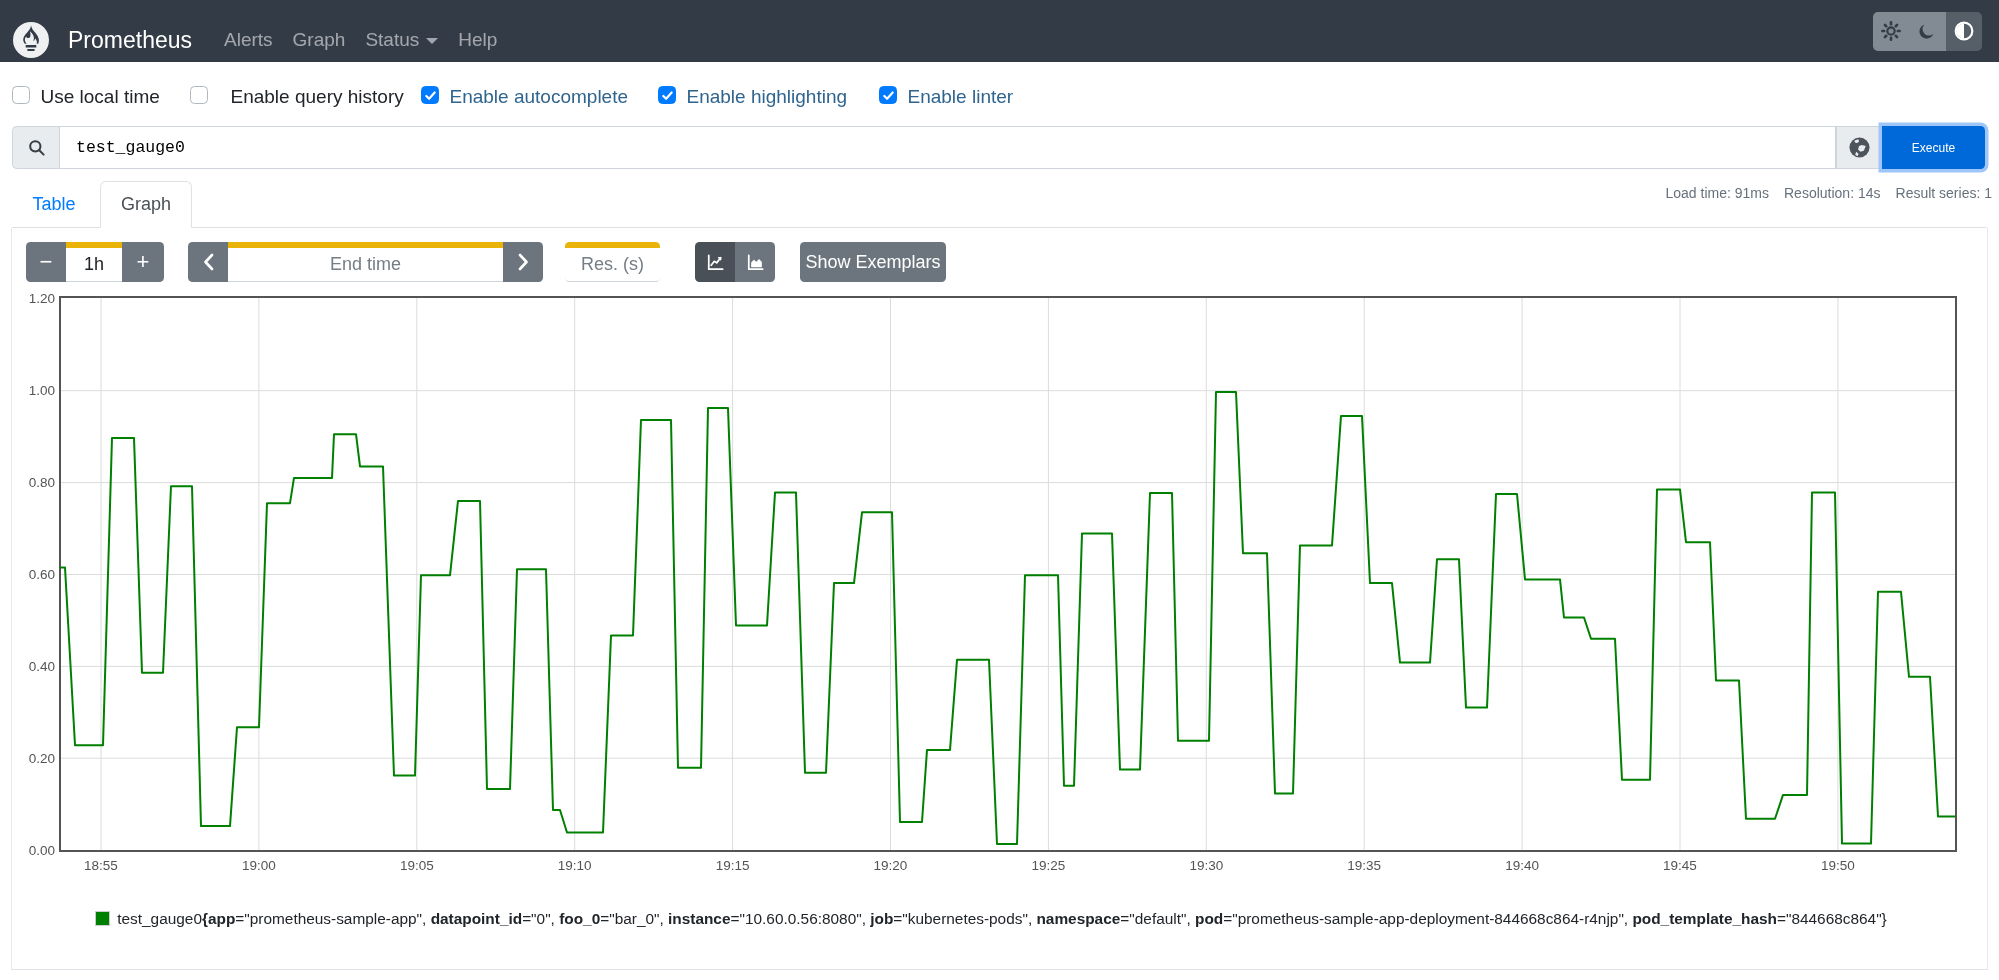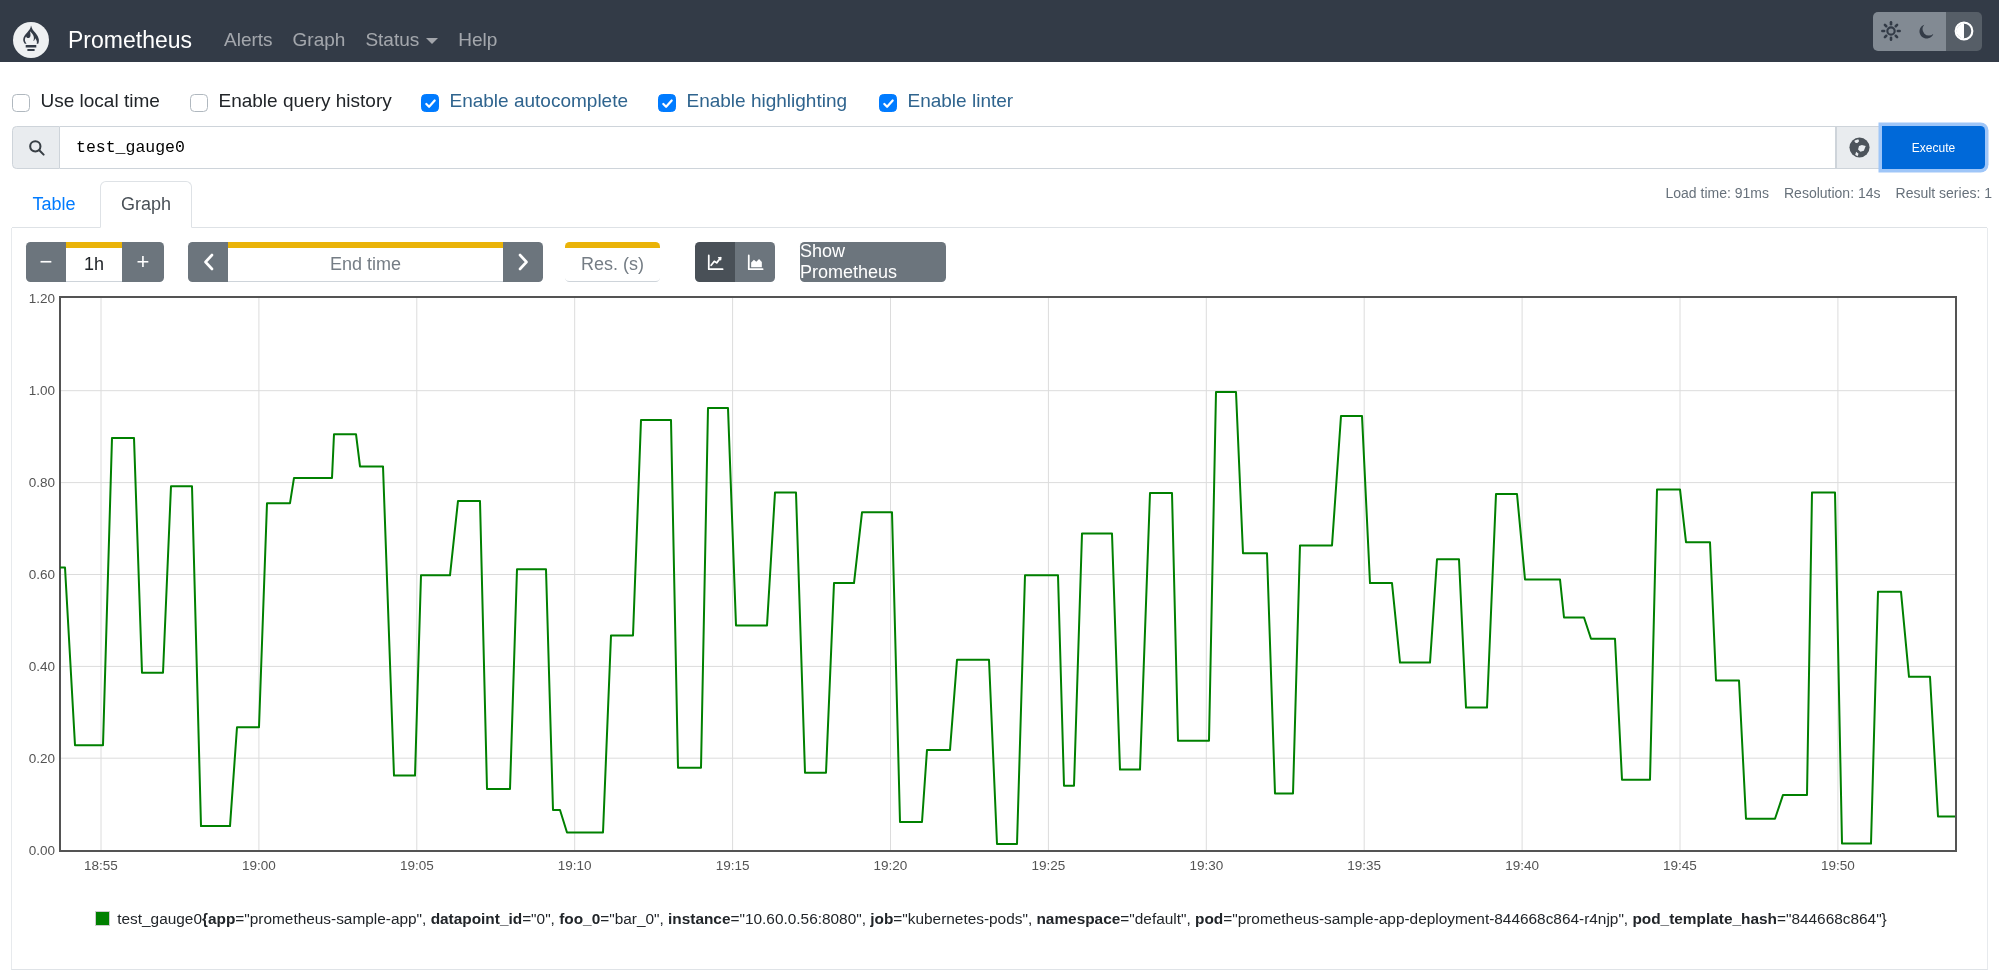--- a/index.html
+++ b/index.html
@@ -8,22 +8,22 @@
 .brand{display:flex;align-items:center;color:#fff;font-size:23px;}
 .brand .logo{width:36px;height:36px;margin-right:19px;}
 .nav{display:flex;align-items:center;margin-left:20px;}
 .nav a{color:rgba(255,255,255,0.55);font-size:19px;text-decoration:none;padding:0 10px;}
 .caret{display:inline-block;width:0;height:0;border-left:6px solid transparent;border-right:6px solid transparent;border-top:6px solid rgba(255,255,255,0.55);margin-left:7px;vertical-align:middle;}
 .themegrp{position:absolute;right:17px;top:11.5px;display:flex;height:39px;border-radius:5px;overflow:hidden;}
 .themegrp .tbtn{width:36.5px;height:39px;display:flex;align-items:center;justify-content:center;background:#828a93;}
 .themegrp .tbtn.active{background:#565e67;}
 
 .checkrow{position:absolute;left:0;top:74px;height:38px;}
-.fc1{left:12px;}.fc2{left:190px;}.fc3{left:421px;}.fc4{left:658px;}.fc5{left:879px;}
-.fcheck{position:absolute;top:0;height:38px;display:flex;align-items:flex-end;}
+.fc1{left:12px;}.fc2{left:190px;gap:12px;}.fc3{left:421px;}.fc4{left:658px;}.fc5{left:879px;}
+.fcheck{position:absolute;top:12px;height:38px;display:flex;align-items:flex-start;}
 .cbox{width:18px;height:18px;border:1.5px solid #b0b8bf;border-radius:4.5px;background:#fff;margin-right:10.5px;flex:none;}
 .cbox.on{background:#007bff;border-color:#007bff;display:flex;align-items:center;justify-content:center;}
 .fcheck span{font-size:19px;color:#212529;white-space:nowrap;}
 .fcheck.on span{color:#2f648e;}
 
 .qrow{position:absolute;left:12px;top:126px;width:1973px;height:43px;display:flex;}
 .qpre{width:48px;background:#e9ecef;border:1px solid #ced4da;border-radius:4.5px 0 0 4.5px;display:flex;align-items:center;justify-content:center;}
 .qinput{flex:1;background:#fff;border:1px solid #ced4da;border-left:none;display:flex;align-items:center;padding-left:16px;font-family:"Liberation Mono",monospace;font-size:16.5px;color:#000;}
 .qglobe{width:46px;background:#e9ecef;border:1px solid #ced4da;border-left:1px solid #ced4da;display:flex;align-items:center;justify-content:center;}
 .qexec{width:103px;background:#0069d9;color:#fff;font-size:12px;display:flex;align-items:center;justify-content:center;border-radius:0 4.5px 4.5px 0;box-shadow:0 0 0 3.5px #9fc6f8;}
@@ -191,21 +191,21 @@
         </svg>
       </div>
       <div class="btn rr" style="width:40px;">
         <svg width="19" height="19" viewBox="0 0 24 24">
           <path d="M3.5 3 L3.5 20.5 L21 20.5" fill="none" stroke="#fff" stroke-width="2.2" stroke-linecap="round" stroke-linejoin="round"></path>
           <path d="M6.5 18 L6.5 12 L10 8.5 L13 11 L16.5 7.5 L20 11.5 L20 18 Z" fill="#fff"></path>
         </svg>
       </div>
     </div>
   <div style="width:25px;"></div>
-  <div class="btn ra" style="width:146px;">Show Prometheus</div>
+  <div class="btn ra" style="width:146px;">Show Exemplars</div>
 </div>
 <svg width="1999" height="980" viewBox="0 0 1999 980" style="position:absolute;left:0;top:0;" font-family="Liberation Sans, sans-serif">
 <line x1="101.0" y1="298" x2="101.0" y2="850" stroke="#dcdcdc" stroke-width="1"></line>
 <line x1="258.9" y1="298" x2="258.9" y2="850" stroke="#dcdcdc" stroke-width="1"></line>
 <line x1="416.8" y1="298" x2="416.8" y2="850" stroke="#dcdcdc" stroke-width="1"></line>
 <line x1="574.7" y1="298" x2="574.7" y2="850" stroke="#dcdcdc" stroke-width="1"></line>
 <line x1="732.6" y1="298" x2="732.6" y2="850" stroke="#dcdcdc" stroke-width="1"></line>
 <line x1="890.5" y1="298" x2="890.5" y2="850" stroke="#dcdcdc" stroke-width="1"></line>
 <line x1="1048.4" y1="298" x2="1048.4" y2="850" stroke="#dcdcdc" stroke-width="1"></line>
 <line x1="1206.3" y1="298" x2="1206.3" y2="850" stroke="#dcdcdc" stroke-width="1"></line>

